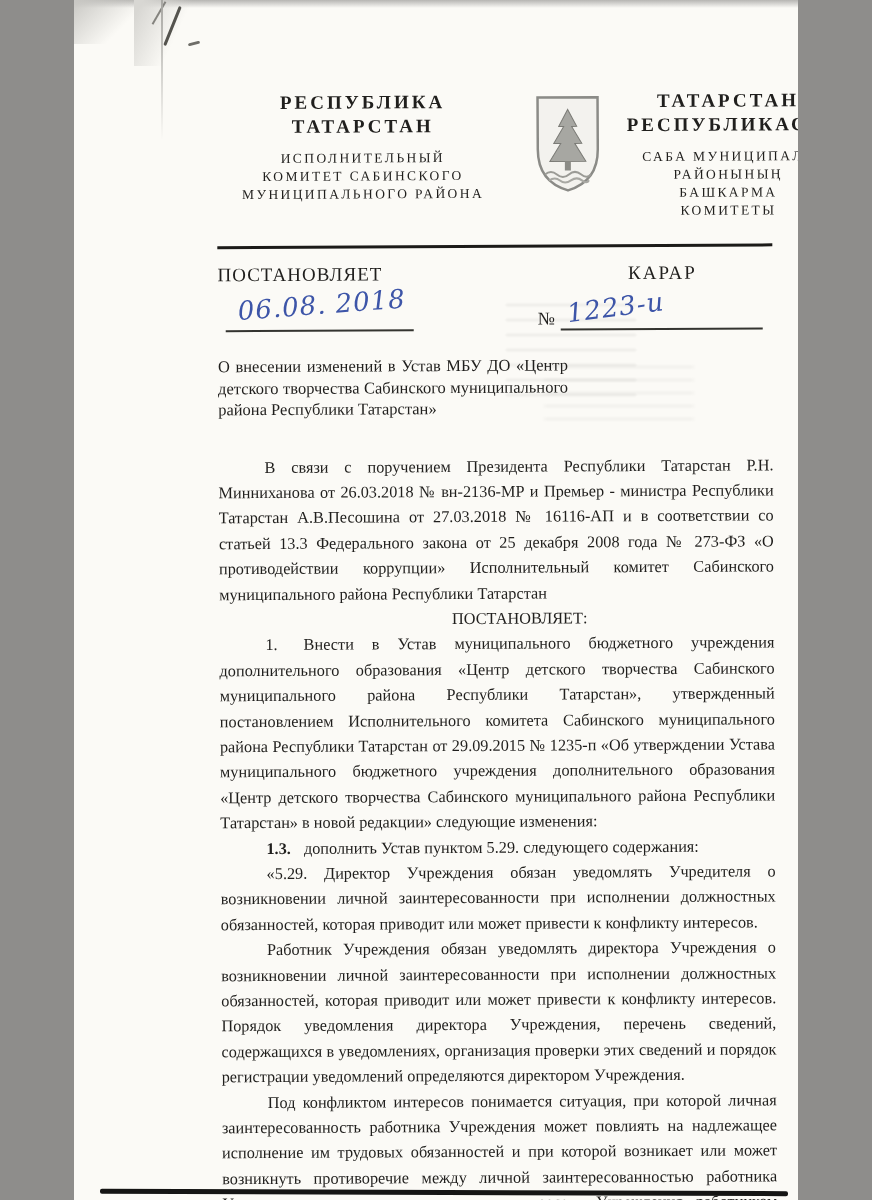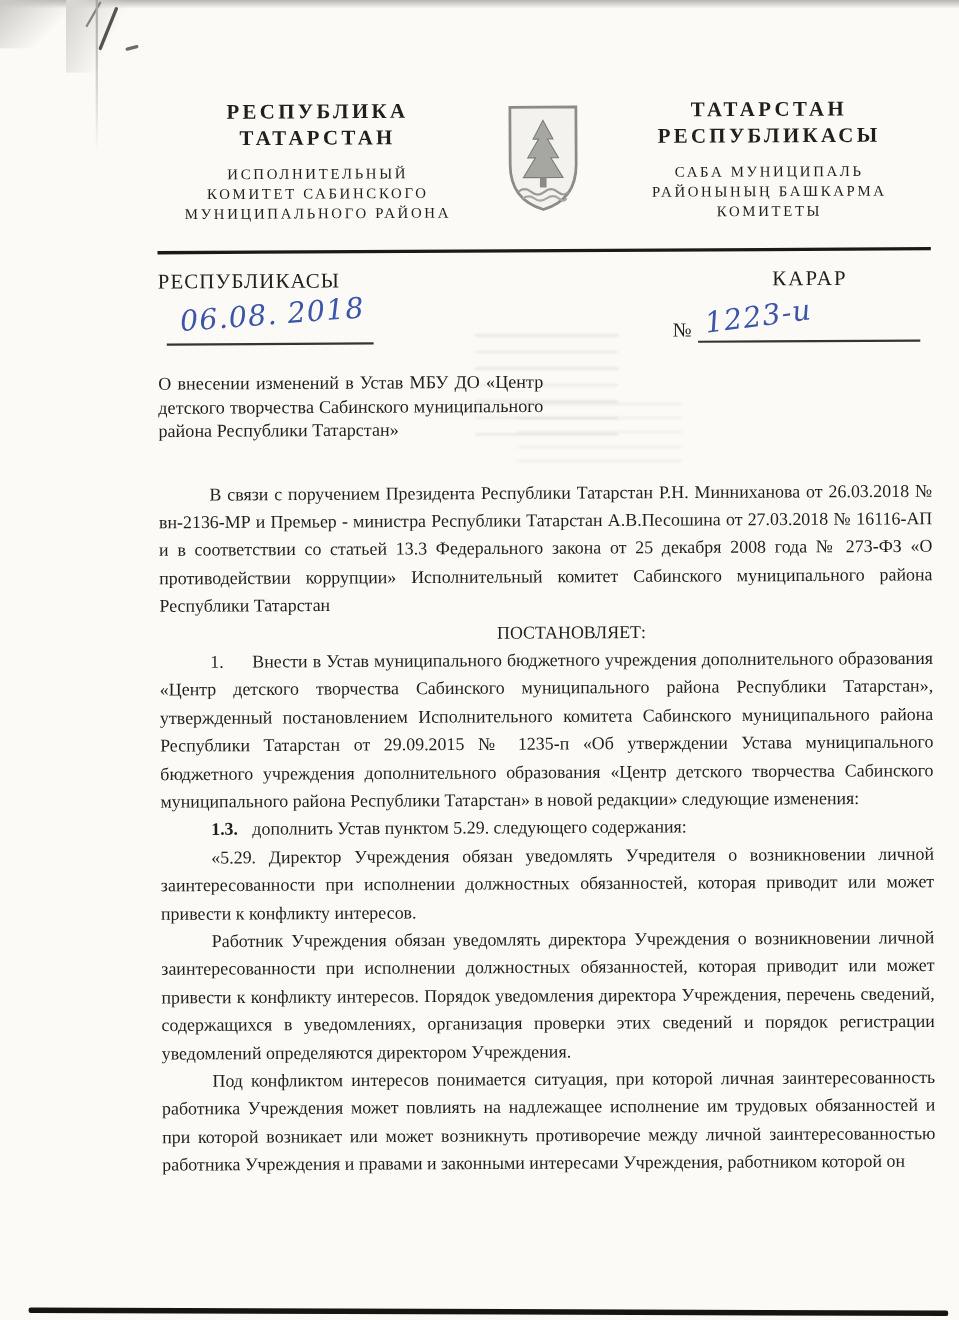--- a/index.html
+++ b/index.html
@@ -1,17 +1,17 @@
 <!DOCTYPE html>
 <html><head>
 <meta charset="utf-8">
 <style>
   html,body { margin:0; padding:0; background:#8e8d8b; }
   .scan {
-    position:relative; width:872px; height:1200px; margin:0 auto;
+    position:relative; width:724px; height:1200px; margin:0 auto;
     background:#fbfaf6; overflow:hidden; color:#201f1d;
     font-family:"Liberation Serif", serif;
   }
   
   .top-shade   { position:absolute; top:0; left:0; right:0; height:8px;
                  background:linear-gradient(#b6b5b2, rgba(255,255,255,0)); }
   .corner-tl   { position:absolute; top:0; left:0; width:64px; height:44px;
                  background:linear-gradient(135deg,#c9c8c4, rgba(255,255,255,0) 70%); }
   .corner-fold { position:absolute; top:0; left:60px; width:76px; height:66px;
                  background:linear-gradient(115deg,#d8d7d3 8%, rgba(255,255,255,0) 55%); }
@@ -110,21 +110,21 @@
 РЕСПУБЛИКАСЫ</div>
         <div class="lh-sub">САБА МУНИЦИПАЛЬ
 РАЙОНЫНЫҢ БАШКАРМА
 КОМИТЕТЫ</div>
       </div>
     </header>
 
     <div class="rule"></div>
 
     <div class="doc-type-row">
-      <div class="doc-type-ru">РЕСПУБЛИКАСЫ</div>
+      <div class="doc-type-ru">ПОСТАНОВЛЯЕТ</div>
       <div class="doc-type-tt">КАРАР</div>
     </div>
 
     <div class="doc-meta-row">
       <div class="date-group">
         <span class="hw hw-date">06.08. 2018</span>
       </div>
       <div class="number-group">
         <span class="number-sign">№</span>
         <span class="number-line">

